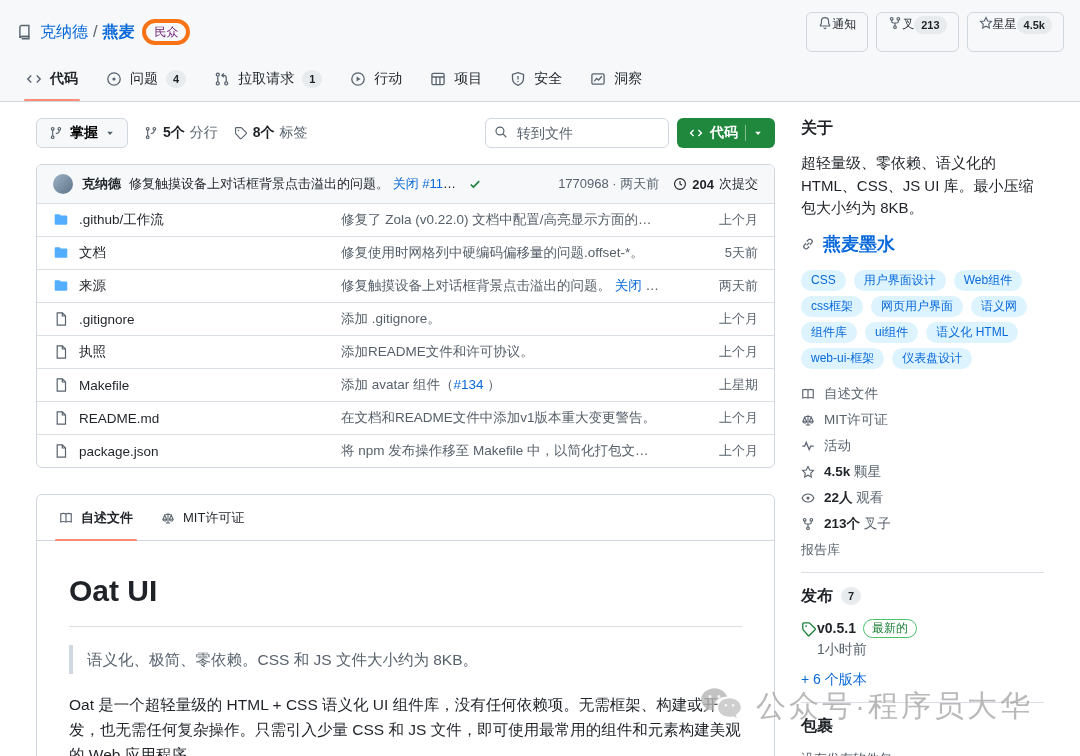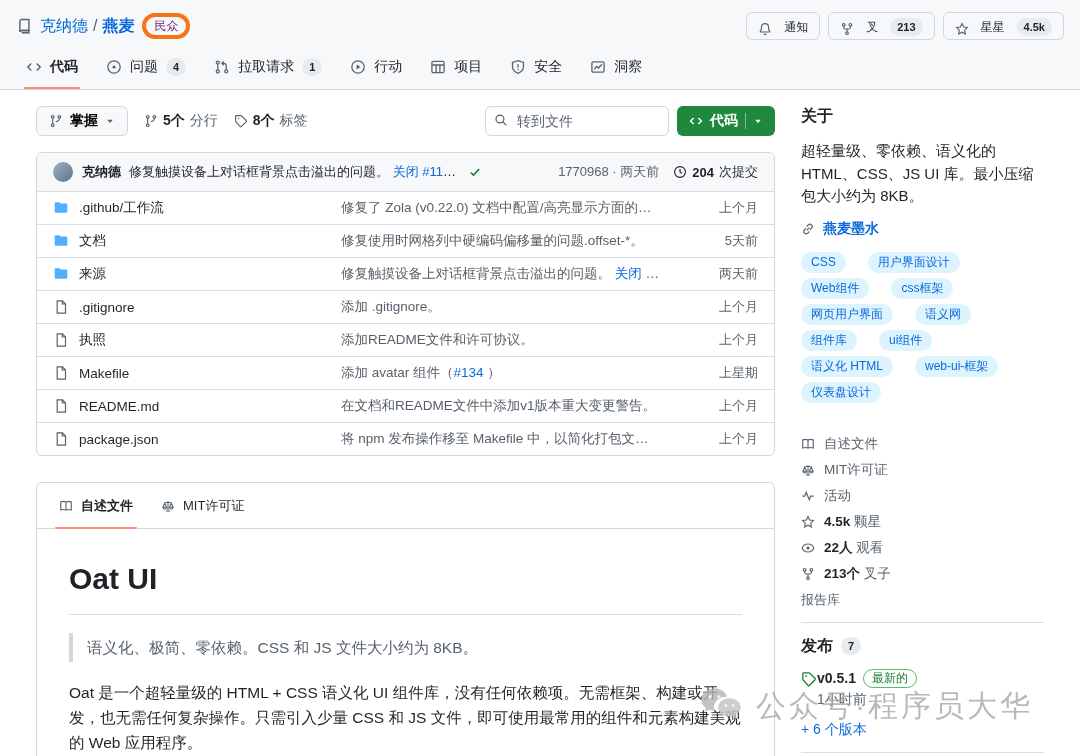--- a/index.html
+++ b/index.html
@@ -16,23 +16,23 @@
   .header { background:#f6f8fa; border-bottom:1px solid #d0d7de; padding:12px 16px 0; }
   .header-top { display:flex; align-items:center; }
   .repo-icon { color:#59636e; margin-right:8px; }
   .repo-title { font-size:16px; display:flex; align-items:center; gap:5px; }
   .repo-owner { color:#0969da; cursor:pointer; }
   .repo-sep { color:#59636e; }
   .repo-name { color:#0969da; font-weight:700; cursor:pointer; }
   .vis-badge { border:4px solid #f97316; color:#701a75; border-radius:999px;
     font-size:12px; padding:1px 8px; margin-left:8px; line-height:16px; }
   .header-actions { margin-left:auto; display:flex; gap:8px; }
-  .hdr-btn { display:flex; align-items:flex-end; gap:12px; border:1px solid #d0d7de;
+  .hdr-btn { display:flex; align-items:flex-start; gap:0; border:1px solid #d0d7de;
     background:#f6f8fa; border-radius:6px; padding:3px 11px; font-size:12px;
-    color:#24292f; cursor:pointer; height:28px; }
+    color:#24292f; cursor:pointer; height:40px; }
   .hdr-btn .bicon { color:#59636e; }
   .counter { background:#e8ebee; border-radius:999px; padding:0 7px; font-size:11px;
     line-height:18px; color:#1f2328; font-weight:600; }
 
   .tabs { display:flex; margin-top:12px; gap:8px; }
   .tab { display:flex; align-items:center; gap:8px; padding:6px 10px 13px;
     font-size:14px; position:relative; cursor:pointer; color:#1f2328; }
   .tab .ticon { color:#59636e; }
   .tab.active { font-weight:600; }
   .tab.active::after { content:""; position:absolute; left:8px; right:8px; bottom:0;
@@ -106,23 +106,23 @@
   .readme-title { font-size:30px; font-weight:700; padding-bottom:10px;
     border-bottom:1px solid #d8dee4; margin-bottom:18px; }
   .readme-quote { border-left:4px solid #d0d7de; padding:2px 0 2px 14px;
     color:#59636e; margin-bottom:18px; }
   .readme-p { margin-bottom:17px; color:#1f2328; }
 
   
   .sb-section-title { font-weight:700; font-size:16px; margin-bottom:13px; }
   .sb-desc { font-size:15px; line-height:1.5; margin-bottom:12px; color:#1f2328; }
   .sb-link { display:flex; gap:8px; align-items:center; color:#0969da;
-    font-weight:600; font-size:14px; margin-bottom:14px; cursor:pointer; }
+    font-weight:600; font-size:18px; margin-bottom:14px; cursor:pointer; }
   .sb-link .licon { color:#59636e; }
-  .topics { display:flex; flex-wrap:wrap; gap:5px 22px; margin-bottom:32px; }
+  .topics { display:flex; flex-wrap:wrap; gap:5px 8px; margin-bottom:16px; }
   .topic { background:#ddf4ff; color:#0969da; border-radius:999px; padding:3px 10px;
     font-size:12px; font-weight:500; cursor:pointer; line-height:15px; }
   .sb-stats { list-style:none; font-size:13.5px; color:#59636e; display:flex;
     flex-direction:column; gap:8px; margin-bottom:8px; }
   .sb-stat { display:flex; align-items:center; gap:9px; cursor:pointer; }
   .sb-stat .sic { color:#59636e; }
   .sb-stat b { color:#1f2328; font-weight:600; }
   .report-link { color:#59636e; font-size:13px; display:block; cursor:pointer; }
   .sb-divider { border:none; border-top:1px solid #d8dee4; margin:13px 0; }
   .release-head { display:flex; gap:8px; align-items:center; font-weight:700;

